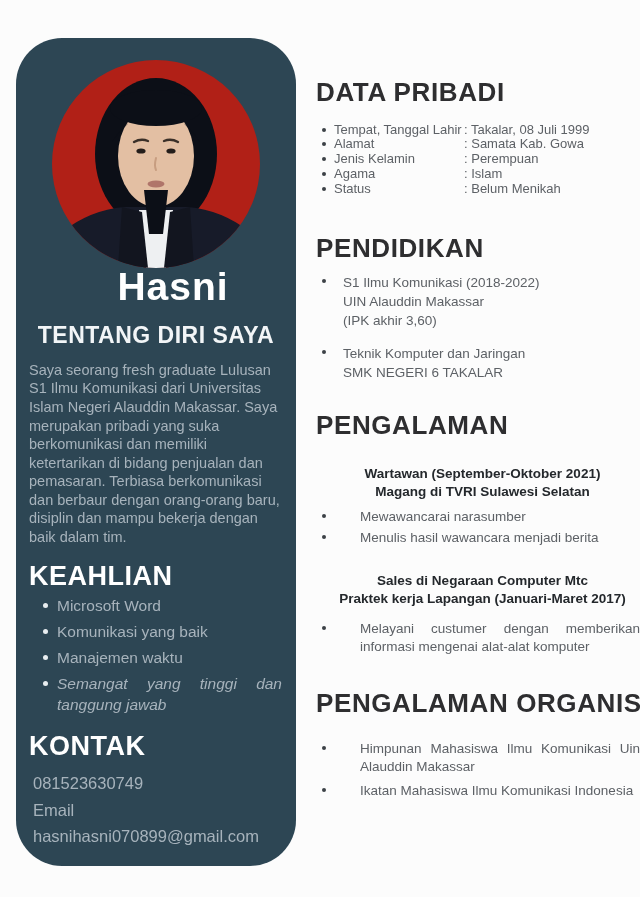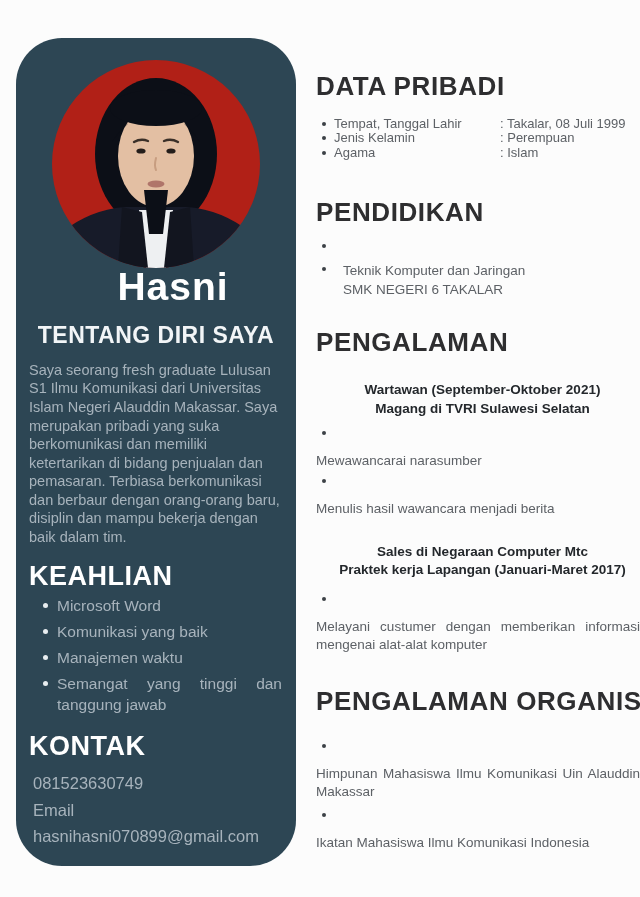--- a/index.html
+++ b/index.html
@@ -42,68 +42,68 @@
   }
   .side-h2{
     font-size:27px;font-weight:700;letter-spacing:0.5px;
     margin:15px 0 4px 13px;color:#ffffff;
   }
   .skills{margin-left:27px;margin-right:14px;}
   .skill{
     display:flex;gap:9px;font-size:15.5px;line-height:1.35;
     color:var(--sidebar-text);margin-bottom:5px;
   }
-  .skill.justify .t{text-align:justify;}
+  .skill.justify .t{text-align:justify;font-style:italic;}
   .wdot{
     flex:0 0 auto;width:5px;height:5px;border-radius:50%;
     background:#e8edf0;margin-top:7px;
   }
   .contact-lines{
     margin:8px 14px 0 17px;font-size:16.5px;line-height:1.62;
     color:var(--sidebar-text);
   }
 
   
-  .main{position:absolute;left:316px;top:0;width:324px;}
+  .main{position:absolute;left:316px;top:6px;width:324px;}
   .main-h{
     font-size:26px;font-weight:800;letter-spacing:0.6px;
     color:var(--heading-dark);margin:0;line-height:1.1;
   }
   .nowrap{white-space:nowrap;}
   .h-dp{margin-top:72px;}
   .h-edu{margin-top:37px;}
   .h-exp{margin-top:29px;}
   .h-org{margin-top:33px;}
 
   .dp-rows{margin-top:16px;}
   .dp-row{display:flex;font-size:13px;line-height:14.8px;color:var(--body-gray);justify-content:space-between;}
   .gdot{
     flex:0 0 auto;width:4px;height:4px;border-radius:50%;
     background:#3c4146;margin:5px 8px 0 6px;
   }
   .dp-label{width:130px;flex:0 0 auto;}
-  .dp-value{flex:1;margin-left:36px;}
+  .dp-value{flex:1;}
 
   .edu{margin-top:11px;}
   .edu-item{
     display:flex;gap:9px;margin-bottom:13px;
     font-size:13.5px;line-height:1.42;color:var(--body-gray);
   }
   .edu-item .gdot{margin-top:6px;}
 
   .job{margin-top:25px;}
   .job-head{
     margin-left:9px;font-weight:700;font-size:13.5px;line-height:1.35;
     color:var(--bold-dark);
     text-align:center;
   }
   .job-bullets{margin-top:7px;}
   .bullet-row{
-    display:flex;gap:17px;font-size:13.5px;line-height:1.33;
-    color:var(--body-gray);margin-bottom:3px;flex-direction:column;
+    display:flex;gap:26px;font-size:13.5px;line-height:1.33;
+    color:var(--body-gray);margin-bottom:3px;
   }
   .bullet-row .gdot{margin-top:6px;}
   .bullet-row.justify .t{text-align:justify;}
   .bullet-row .t{flex:1;}
 
   .org-list{margin-top:22px;}
   .org-list .bullet-row{margin-bottom:6px;}
 </style>
 </head>
 <body>
@@ -185,34 +185,49 @@
 
   <h2 class="main-h h-dp">DATA PRIBADI</h2>
   <div class="dp-rows">
     <div class="dp-row">
       <span class="gdot"></span>
       <span class="dp-label">Tempat, Tanggal Lahir</span>
       <span class="dp-value">: Takalar, 08 Juli 1999</span>
     </div>
     <div class="dp-row">
       <span class="gdot"></span>
+      <span class="dp-label">Alamat</span>
+      <span class="dp-value">: Samata Kab. Gowa</span>
+    </div>
+    <div class="dp-row">
+      <span class="gdot"></span>
       <span class="dp-label">Jenis Kelamin</span>
       <span class="dp-value">: Perempuan</span>
     </div>
     <div class="dp-row">
       <span class="gdot"></span>
       <span class="dp-label">Agama</span>
       <span class="dp-value">: Islam</span>
+    </div>
+    <div class="dp-row">
+      <span class="gdot"></span>
+      <span class="dp-label">Status</span>
+      <span class="dp-value">: Belum Menikah</span>
     </div>
   </div>
 
   <h2 class="main-h h-edu">PENDIDIKAN</h2>
   <div class="edu">
     <div class="edu-item">
       <span class="gdot"></span>
+      <span class="t">
+        <div>S1 Ilmu Komunikasi (2018-2022)</div>
+        <div>UIN Alauddin Makassar</div>
+        <div>(IPK akhir 3,60)</div>
+      </span>
     </div>
     <div class="edu-item">
       <span class="gdot"></span>
       <span class="t">
         <div>Teknik Komputer dan Jaringan</div>
         <div>SMK NEGERI 6 TAKALAR</div>
       </span>
     </div>
   </div>
 

